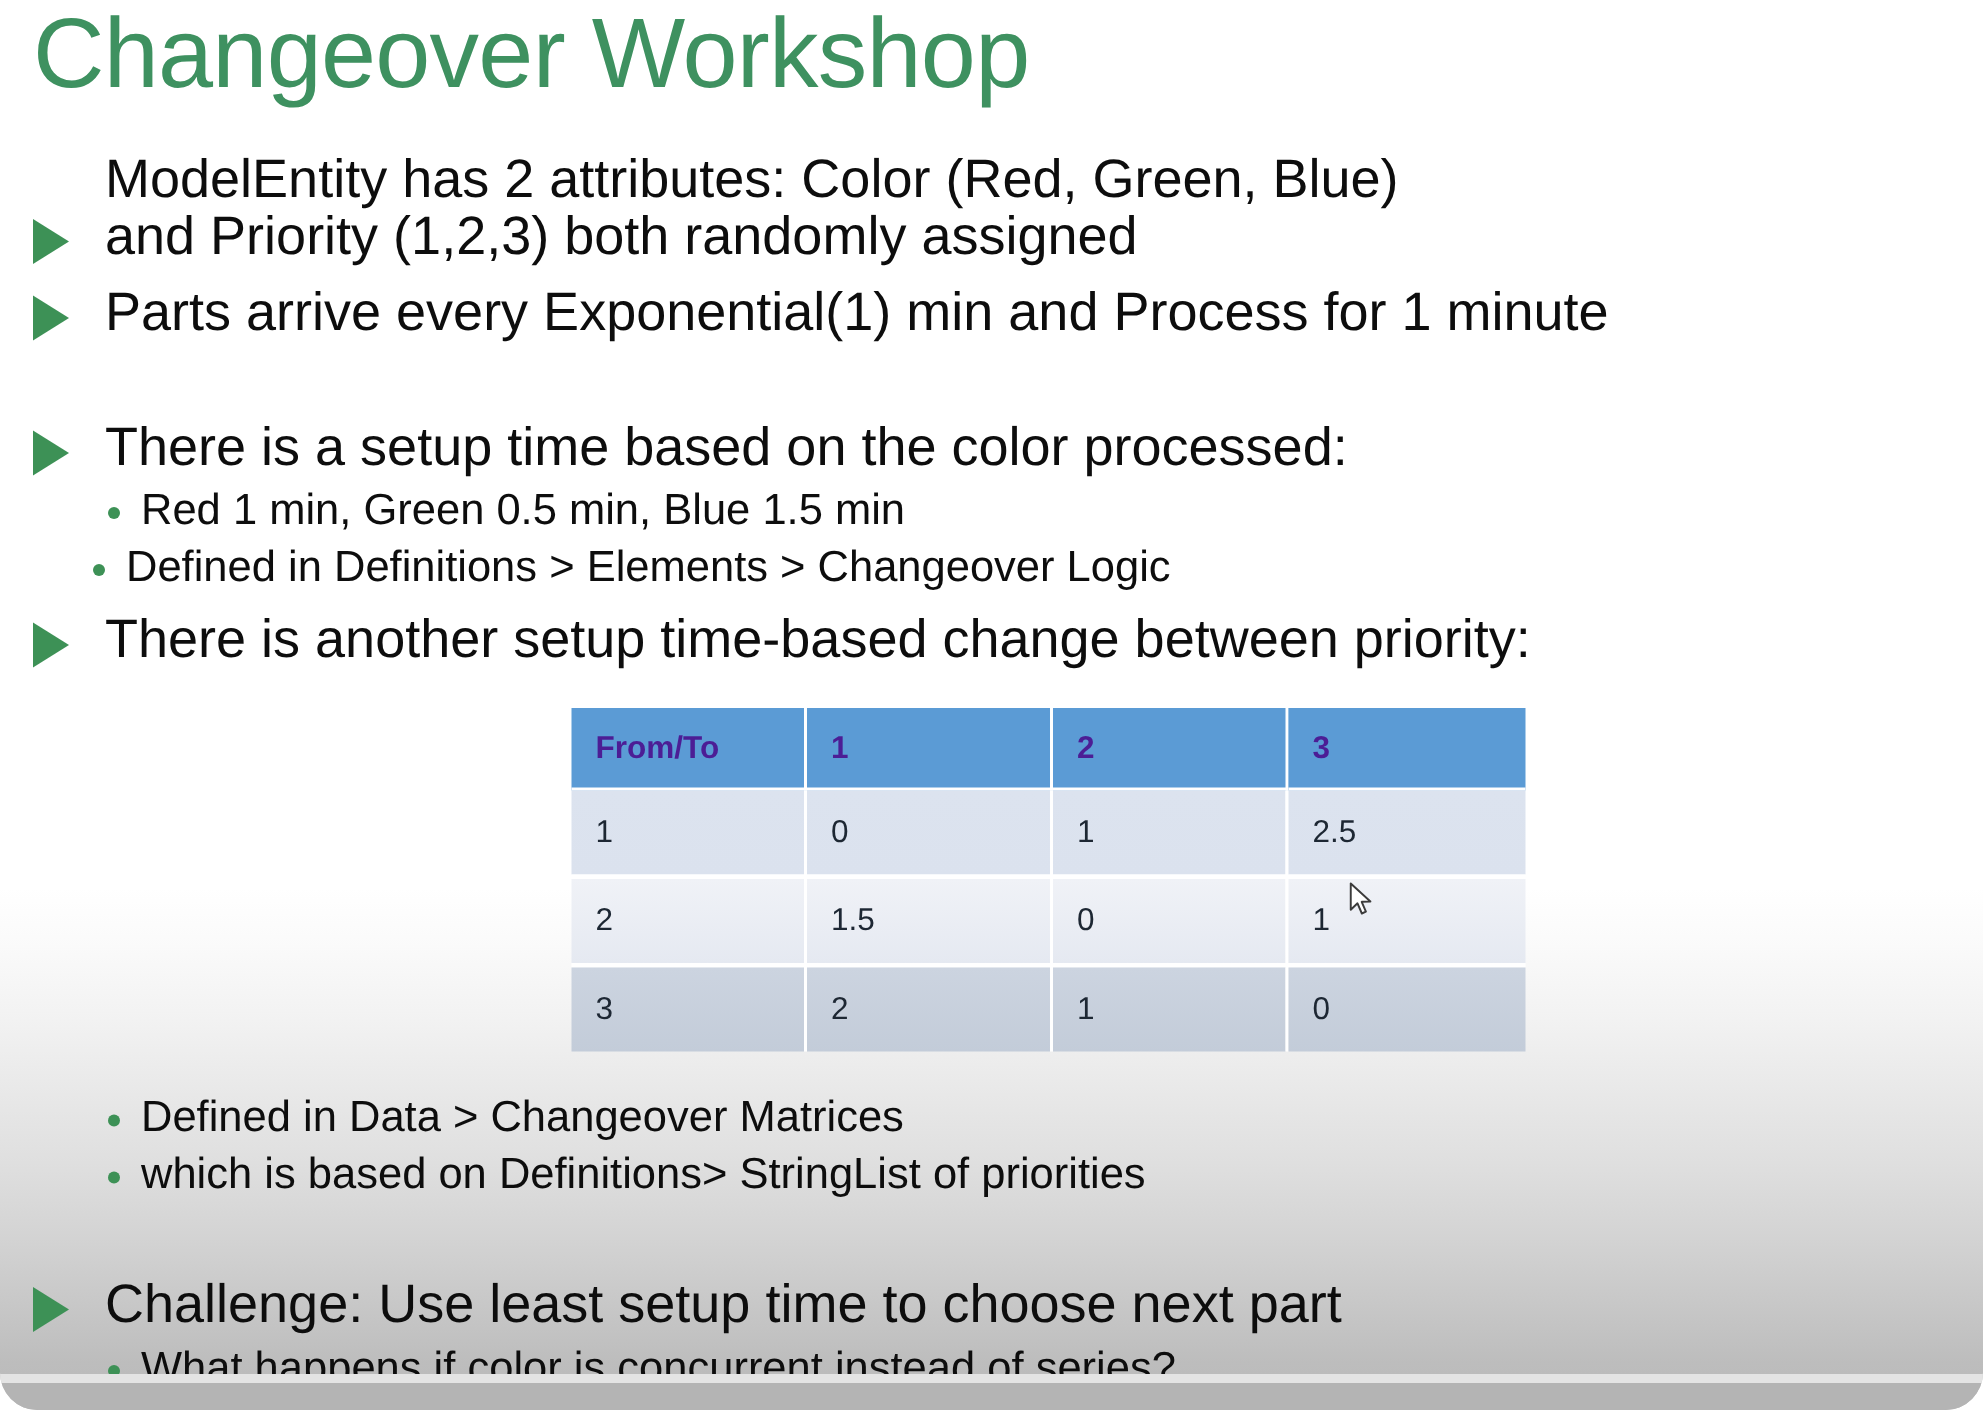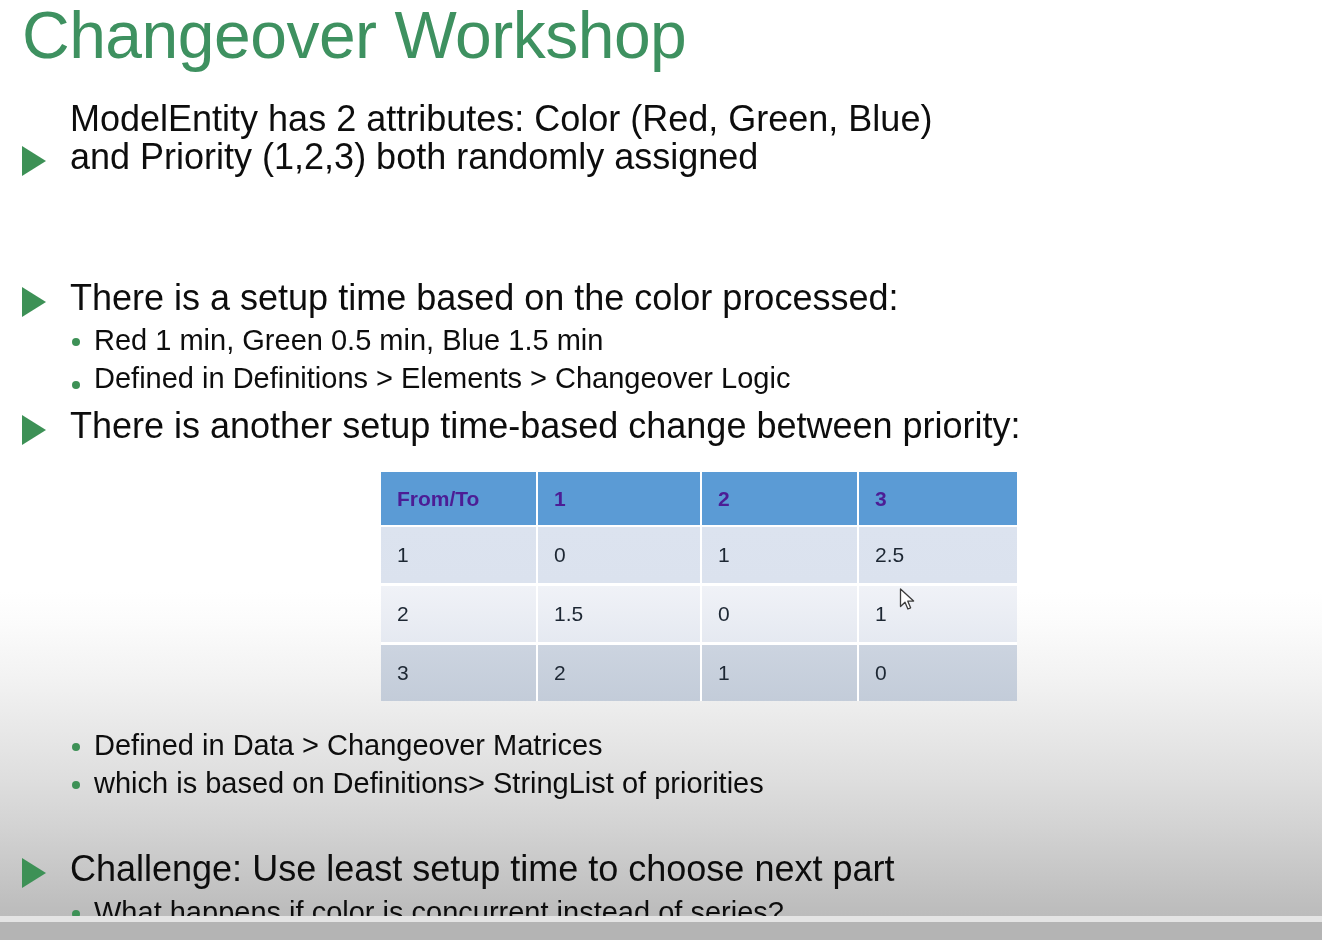--- a/index.html
+++ b/index.html
@@ -22,20 +22,21 @@
         #ffffff 0px,
         #ffffff 592px,
         #fbfbfb 625px,
         #f2f2f2 680px,
         #e8e8e8 730px,
         #dedede 780px,
         #d2d2d2 830px,
         #c6c6c6 875px,
         #bdbdbd 908px,
         #bcbcbc 916px);
+    border-radius: 25px;
   }
 
   
   #title {
     position: absolute;
     left: 22px;
     top: 2px;
     font-size: 66px;
     line-height: 1.0;
     color: #3e9160;
@@ -169,32 +170,36 @@
 <div id="slide">
 
   <div id="title">Changeover Workshop</div>
 
   <div class="lvl1" style="left:22px; top:100px; width:1290px;">
     <span class="tri"></span>
     <span class="txt">ModelEntity has 2 attributes: Color (Red, Green, Blue)
 and Priority (1,2,3) both randomly assigned</span>
   </div>
 
+  <div class="lvl1" style="left:22px; top:187px; width:1298px;">
+    <span class="tri"></span>
+    <span class="txt">Parts arrive every Exponential(1) min and Process for 1 minute</span>
+  </div>
 
   <div class="lvl1" style="left:22px; top:277px; width:1290px;">
     <span class="tri"></span>
     <span class="txt">There is a setup time based on the color processed:</span>
   </div>
 
   <div class="lvl2" style="left:72px; top:325px;">
     <span class="dot"></span>
     <span>Red 1 min, Green 0.5 min, Blue 1.5 min</span>
   </div>
 
-  <div class="lvl2" style="left:72px; top:363px;align-items:center;">
+  <div class="lvl2" style="left:62px; top:363px;">
     <span class="dot"></span>
     <span>Defined in Definitions &gt; Elements &gt; Changeover Logic</span>
   </div>
 
   <div class="lvl1" style="left:22px; top:405px; width:1290px;">
     <span class="tri"></span>
     <span class="txt">There is another setup time-based change between priority:</span>
   </div>
 
   <table id="matrix">

